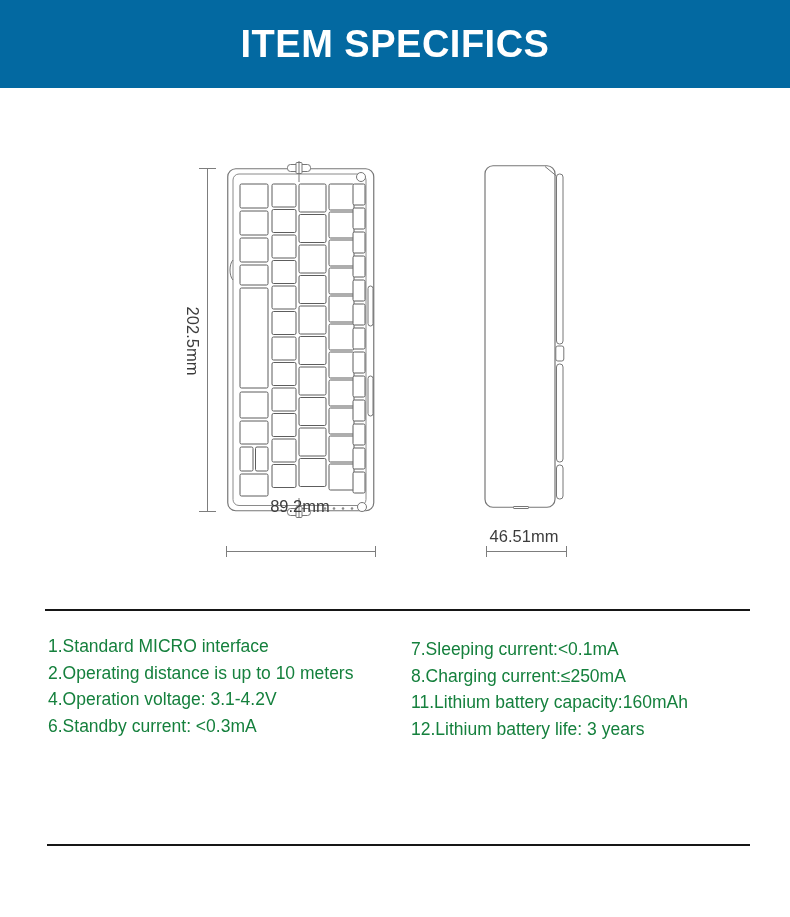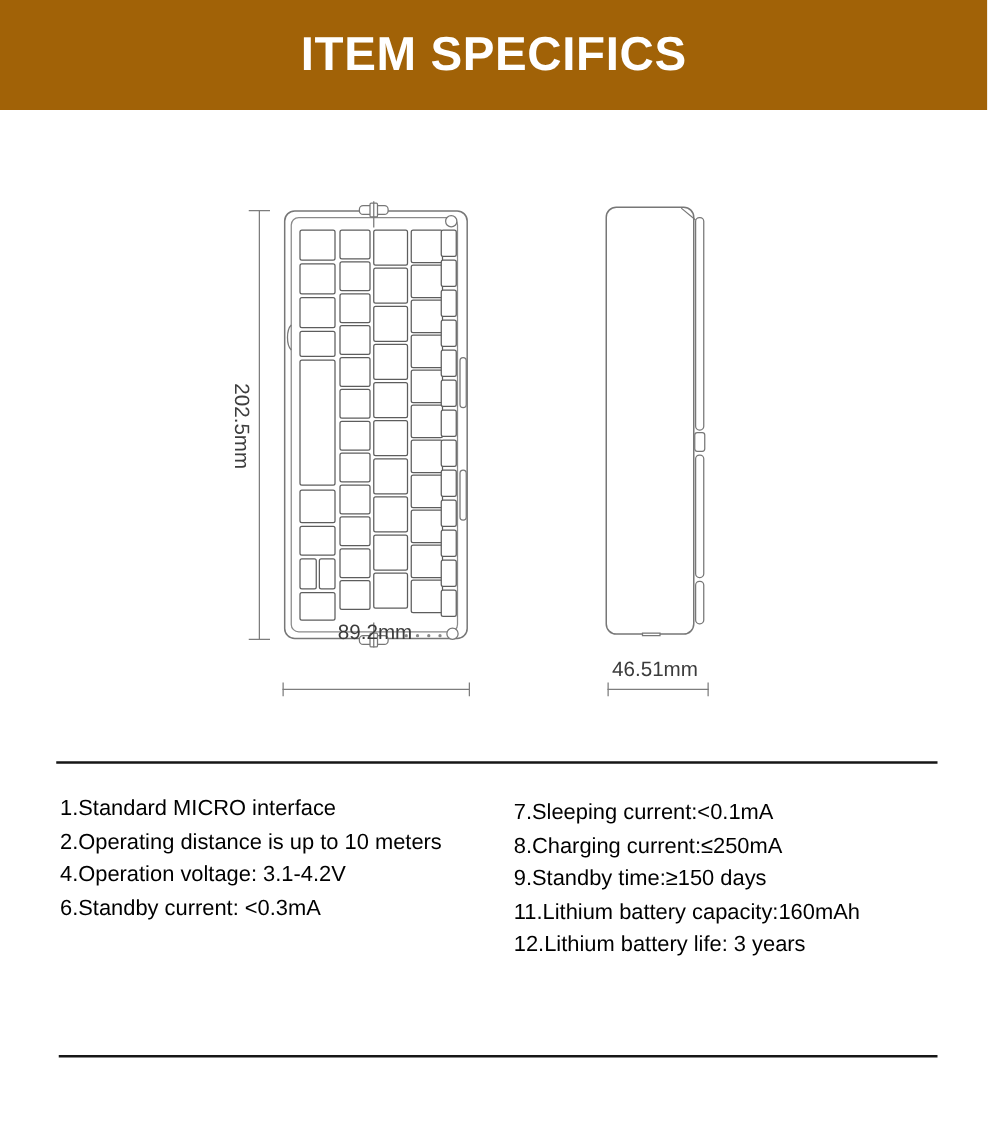--- a/index.html
+++ b/index.html
@@ -2,21 +2,21 @@
 <html><head>
 <meta charset="utf-8">
 <style>
   html,body{margin:0;padding:0;background:#fff;}
   .page{
     position:relative;width:790px;height:917px;background:#ffffff;
     font-family:"Liberation Sans","DejaVu Sans",sans-serif;overflow:hidden;
   }
   
   .banner{
-    position:absolute;left:0;top:0;width:790px;height:88px;background:#a16207;
+    position:absolute;left:0;top:0;width:790px;height:88px;background:#0369a1;
     display:flex;align-items:center;justify-content:center;
   }
   .banner h1{
     margin:0;color:#ffffff;font-size:38px;font-weight:bold;letter-spacing:.5px;
   }
   
   svg{position:absolute;overflow:visible;}
   .kb-outline{fill:#ffffff;stroke:#777777;stroke-width:1.2;}
   .kb-inner{fill:none;stroke:#8a8a8a;stroke-width:1;}
   .key{fill:#ffffff;stroke:#5d5d5d;stroke-width:1;}
@@ -27,21 +27,21 @@
   .dim{position:absolute;background:#7d7d7d;}
   .dim-label{
     position:absolute;color:#3c3c3c;font-size:16.5px;text-align:center;
     white-space:nowrap;
   }
   .dim-label.vert{transform:rotate(90deg);}
   
   .divider{position:absolute;background:#161616;height:2px;}
   
   .spec-col{
-    position:absolute;color:#000000;font-size:17.5px;line-height:26.6px;
+    position:absolute;color:#15803d;font-size:17.5px;line-height:26.6px;
   }
   .spec-item{white-space:nowrap;}
 </style>
 </head>
 <body>
 
 <div class="page">
 
   <div class="banner">
     <h1>ITEM SPECIFICS</h1>
@@ -169,18 +169,17 @@
 
   <div class="spec-col" style="left:48px;top:633px;">
     <div class="spec-item">1.Standard MICRO interface</div>
     <div class="spec-item">2.Operating distance is up to 10 meters</div>
     <div class="spec-item">4.Operation voltage: 3.1-4.2V</div>
     <div class="spec-item">6.Standby current: &lt;0.3mA</div>
   </div>
   <div class="spec-col" style="left:411px;top:636px;">
     <div class="spec-item">7.Sleeping current:&lt;0.1mA</div>
     <div class="spec-item">8.Charging current:≤250mA</div>
-    <div class="spec-item">9.Standby time:≥150 days</div>
     <div class="spec-item">11.Lithium battery capacity:160mAh</div>
     <div class="spec-item">12.Lithium battery life: 3 years</div>
   </div>
 
 </div>
 
 </body></html>

